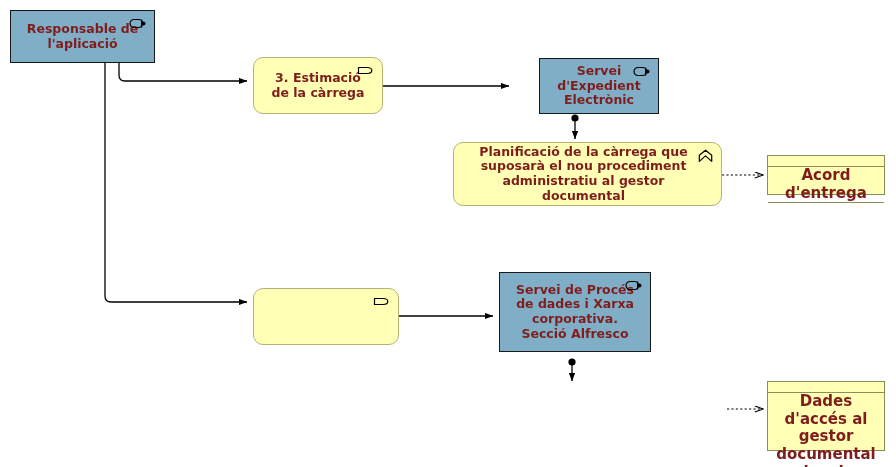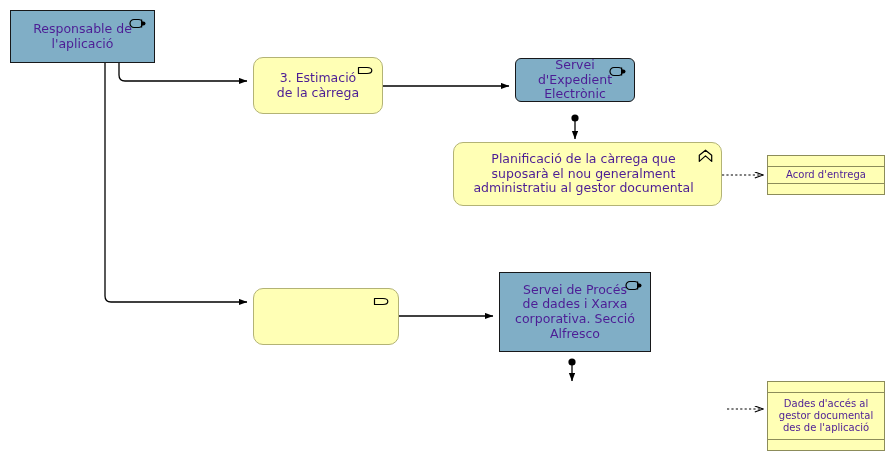--- a/index.html
+++ b/index.html
@@ -30,21 +30,22 @@
   }
 
   .node {
     position: absolute;
     box-sizing: border-box;
     display: flex;
     align-items: center;
     justify-content: center;
     text-align: center;
     line-height: 1.18;
-    color: #4c1d95;
+    color: #7f1d1d;
+    font-weight: bold;
   }
 
   
   .n-role {
     background: #80aec6;
     border: 1px solid #17181a;
     border-radius: 0;
     font-size: 12.5px;
   }
   .n-role .label { padding: 0 14px; }
@@ -66,21 +67,21 @@
     font-size: 12.5px;
   }
   .n-event .label { padding: 0 22px 0 14px; }
 
   
   .n-object {
     background: #ffffb5;
     border: 1px solid #8c8c5a;
     flex-direction: column;
     justify-content: flex-start;
-    font-size: 10px;
+    font-size: 15px;
     padding: 0;
   }
   .n-object .band-top {
     width: 100%;
     height: 11px;
     border-bottom: 1px solid #8c8c5a;
     box-sizing: border-box;
     flex: 0 0 auto;
   }
   .n-object .band-mid {
@@ -183,33 +184,33 @@
 
   <div class="node n-process" style="left:253px; top:57px; width:130px; height:57px;">
     <span class="label">3. Estimació de la càrrega</span>
     <span class="icon">
       <svg width="18" height="13" viewBox="0 0 18 13" xmlns="http://www.w3.org/2000/svg">
         <path d="M1.5,3.5 L10,3.5 Q14.8,3.5 14.8,6.5 Q14.8,9.5 10,9.5 L1.5,9.5 Z" fill="none" stroke="#000" stroke-width="1.2" stroke-linejoin="round"></path>
       </svg>
     </span>
   </div>
 
-  <div class="node n-role" style="left:515px; top:58px; width:120px; height:44px;border-radius:6px;">
+  <div class="node n-role" style="left:539px; top:58px; width:120px; height:56px;">
     <span class="label">Servei d'Expedient Electrònic</span>
     <span class="icon">
       <svg width="18" height="13" viewBox="0 0 18 13" xmlns="http://www.w3.org/2000/svg">
         <rect x="1" y="2.5" width="12.5" height="8" rx="4" ry="4" fill="none" stroke="#000" stroke-width="1.2"></rect>
         <line x1="12.6" y1="2.5" x2="12.6" y2="10.5" stroke="#000" stroke-width="1.2"></line>
         <circle cx="14.4" cy="6.5" r="2.1" fill="#000"></circle>
       </svg>
     </span>
   </div>
 
   <div class="node n-event" style="left:453px; top:142px; width:269px; height:64px;">
-    <span class="label">Planificació de la càrrega que suposarà el nou generalment administratiu al gestor documental</span>
+    <span class="label">Planificació de la càrrega que suposarà el nou procediment administratiu al gestor documental</span>
     <span class="icon-event">
       <svg width="15" height="15" viewBox="0 0 15 15" xmlns="http://www.w3.org/2000/svg">
         <path d="M1.3,12.4 L1.3,6.2 L7.5,1.2 L13.7,6.2 L13.7,12.4 L7.5,6.9 Z" fill="none" stroke="#000" stroke-width="1.2" stroke-linejoin="round"></path>
       </svg>
     </span>
   </div>
 
   <div class="node n-object" style="left:767px; top:155px; width:118px; height:40px;">
     <div class="band-top"></div>
     <div class="band-mid">

